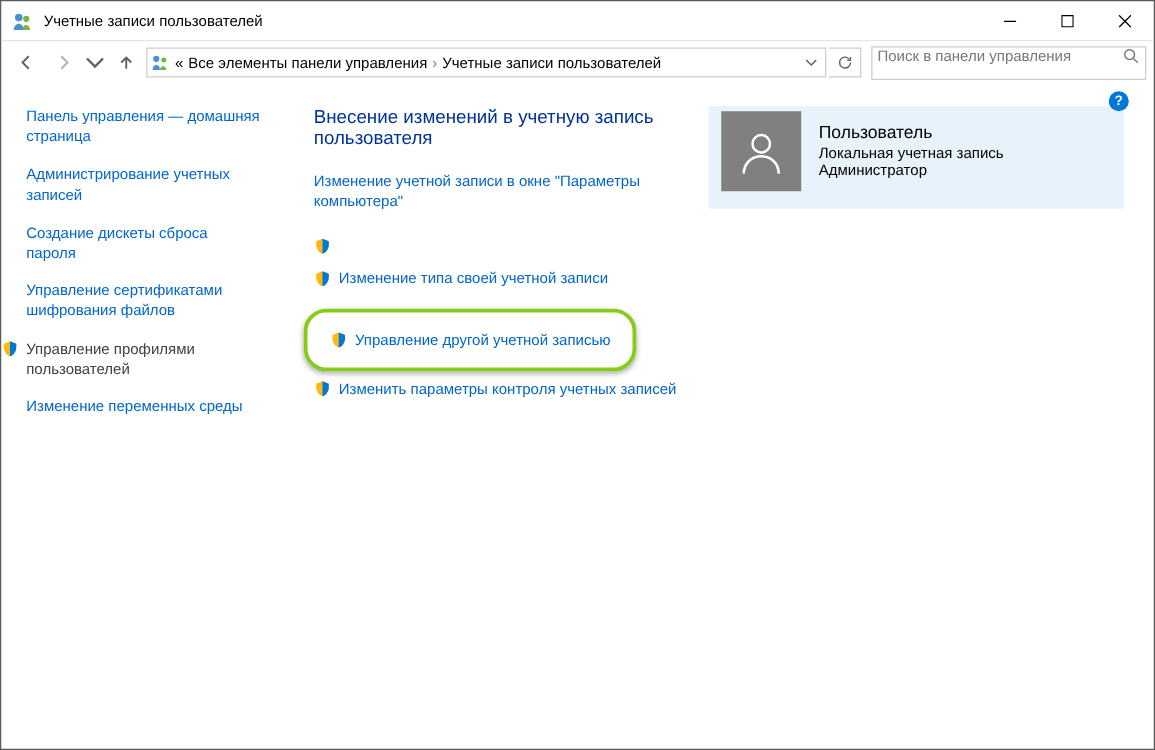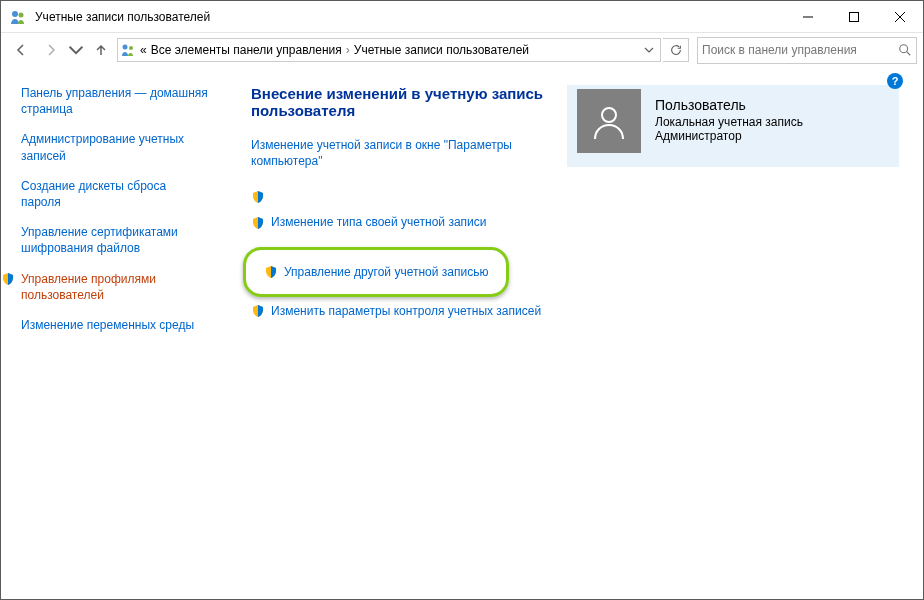--- a/index.html
+++ b/index.html
@@ -17,39 +17,39 @@
   .addr-row { height: 34px; display: flex; align-items: center; padding: 0 6px; gap: 2px; }
   .nav-btn { width: 28px; height: 28px; display: flex; align-items: center; justify-content: center; color: #606060; }
   .nav-btn svg { width: 16px; height: 16px; }
   .addr-box { flex: 1; height: 24px; border: 1px solid #cccccc; display: flex; align-items: center; padding: 0 2px; gap: 4px; font-size: 12px; min-width: 0; }
   .addr-icon-sm { width: 16px; height: 16px; flex-shrink: 0; }
   .crumb { color: #000; white-space: nowrap; }
   .crumb-sep { color: #808080; }
   .addr-flex { flex: 1; }
   .addr-drop { width: 18px; display: flex; align-items: center; justify-content: center; color: #606060; }
   .refresh-box { width: 26px; height: 24px; border: 1px solid #cccccc; border-left: none; display: flex; align-items: center; justify-content: center; }
-  .search-box { width: 220px; height: 27px; border: 1px solid #cccccc; margin-left: 6px; display: flex; align-items: center; padding: 0 4px; color: #777; font-size: 12px; }
+  .search-box { width: 220px; height: 27px; border: 1px solid #cccccc; margin-left: 6px; display: flex; padding: 0 4px; color: #777; font-size: 12px; }
   .search-box .sp { flex: 1; }
   .search-box svg { width: 14px; height: 14px; }
   
   
   .body-area { display: flex; height: calc(600px - 32px - 34px); }
   .help-badge { position: absolute; top: 72px; right: 20px; width: 16px; height: 16px; border-radius: 50%; background: #0078d7; color: #fff; font-size: 11px; font-weight: bold; display: flex; align-items: center; justify-content: center; }
   
   
   .sidebar { width: 220px; padding: 18px 12px 0 20px; }
   .sb-link { display: block; color: #0066cc; font-size: 12px; line-height: 1.35; margin-bottom: 14px; cursor: pointer; }
   .sb-item-shield { display: flex; align-items: flex-start; gap: 6px; margin-bottom: 14px; margin-left: -20px; }
   .sb-item-shield .shield { width: 14px; height: 14px; flex-shrink: 0; margin-top: 1px; }
-  .sb-item-shield .txt { color: #c2410c; font-size: 12px; line-height: 1.35; }
+  .sb-item-shield .txt { color: #404040; font-size: 12px; line-height: 1.35; }
   
   
   .main { flex: 1; padding: 18px 24px 12px 30px; display: flex; gap: 16px; align-items: flex-start; }
   .main-col { flex: 1; min-width: 0; }
-  .main h1 { font-size: 15px; color: #003399; font-weight: bold; margin-bottom: 18px; }
+  .main h1 { font-size: 15px; color: #003399; font-weight: normal; margin-bottom: 18px; }
   .task { display: flex; align-items: center; gap: 6px; margin-bottom: 10px; }
   .task .shield { width: 14px; height: 14px; flex-shrink: 0; margin-top: 1px; }
   .task .link { color: #0066cc; font-size: 12px; line-height: 1.35; }
   .task-group-gap { height: 10px; }
   .highlighted { border: 3px solid #84cc16; border-radius: 18px; padding: 14px 18px; margin: 6px 0 6px -8px; box-shadow: 0 2px 4px rgba(0,0,0,0.3); display: inline-block; }
   .highlighted .task { margin-bottom: 0; }
   
   
   .user-card { width: 332px; background: #e8f2fb; padding: 4px 12px 14px 10px; display: flex; gap: 14px; align-items: flex-start; }
   .avatar { width: 64px; height: 64px; background: #808080; display: flex; align-items: center; justify-content: center; flex-shrink: 0; }

